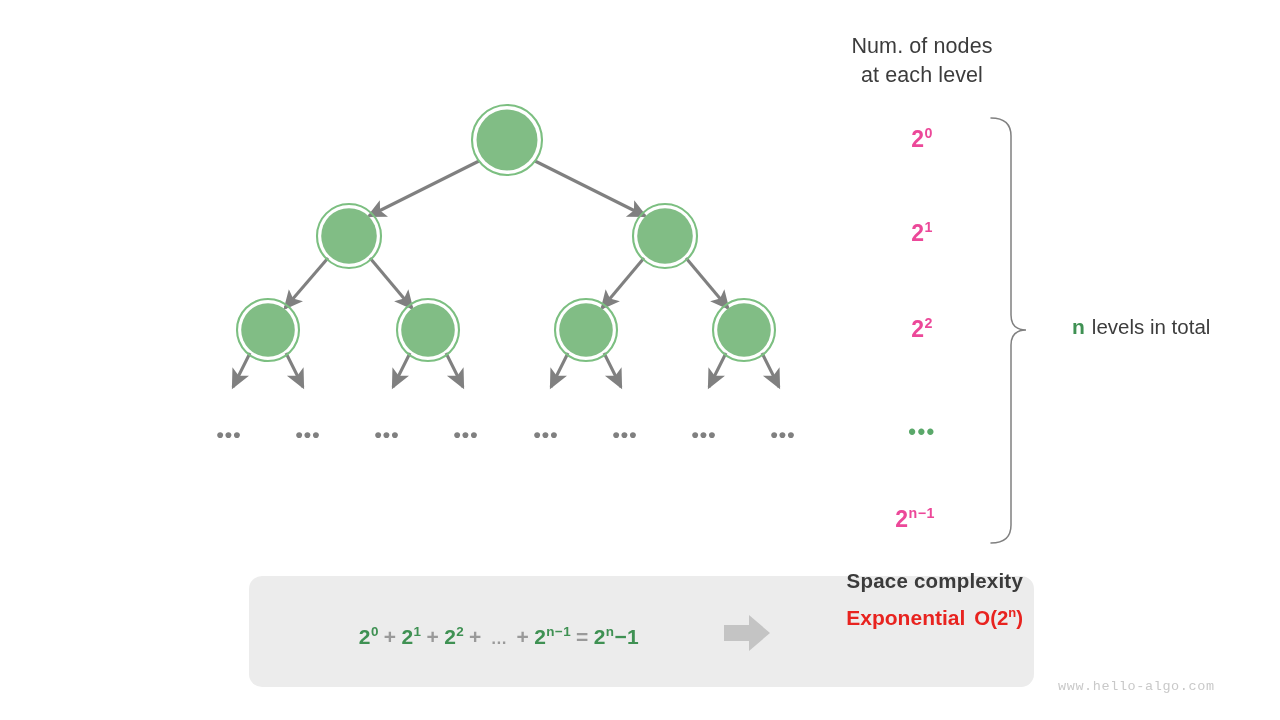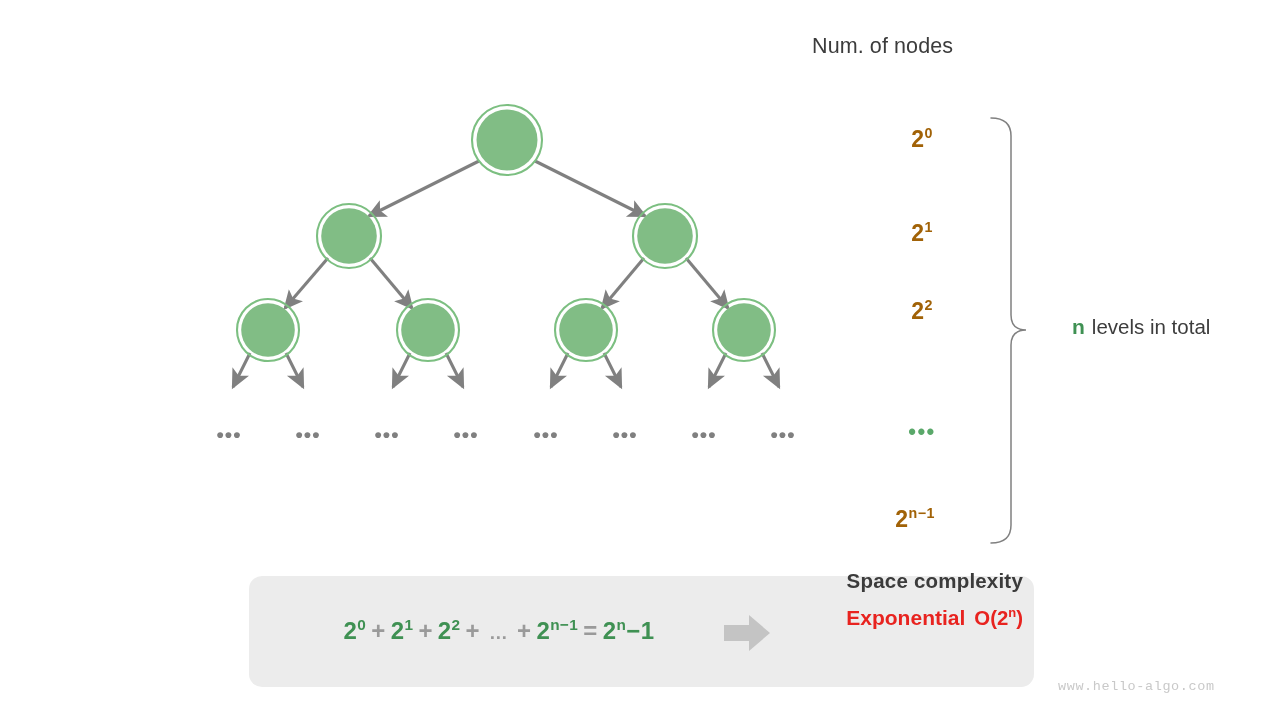--- a/index.html
+++ b/index.html
@@ -29,31 +29,32 @@
     width: 1280px; height: 720px;
     pointer-events: none;
   }
 
   
   .col-header {
     position: absolute;
     left: 812px;
     top: 32px;
     width: 220px;
+    text-align: center;
     font-size: 21.5px;
     line-height: 29px;
     color: #3c3c3c;
     letter-spacing: 0.1px;
   }
   .lvl-label {
     position: absolute;
     width: 120px;
     text-align: center;
     font-weight: bold;
-    color: #a16207;
+    color: #ec4899;
     font-size: 23px;
     letter-spacing: 0.5px;
   }
   .lvl-label sup {
     font-size: 0.62em;
     font-weight: bold;
     vertical-align: super;
     line-height: 0;
   }
   .lvl-dots {
@@ -109,22 +110,22 @@
     width: 500px;
     text-align: center;
   }
   .sum-title {
     font-size: 20.5px;
     font-weight: bold;
     color: #3b3b3b;
     letter-spacing: 0.2px;
   }
   .sum-formula {
-    margin-top: 21px;
-    font-size: 24px;
+    margin-top: 29px;
+    font-size: 21px;
     font-weight: bold;
     color: #3f9153;
     letter-spacing: 0.4px;
     white-space: nowrap;
   }
   .sum-formula sup {
     font-size: 0.64em;
     vertical-align: super;
     line-height: 0;
   }
@@ -261,29 +262,30 @@
   <div class="leaf-dots" style="left:288px; top:424px;">•••</div>
   <div class="leaf-dots" style="left:367px; top:424px;">•••</div>
   <div class="leaf-dots" style="left:446px; top:424px;">•••</div>
   <div class="leaf-dots" style="left:526px; top:424px;">•••</div>
   <div class="leaf-dots" style="left:605px; top:424px;">•••</div>
   <div class="leaf-dots" style="left:684px; top:424px;">•••</div>
   <div class="leaf-dots" style="left:763px; top:424px;">•••</div>
 
   <div class="col-header">
     <div>Num. of nodes</div>
+    <div>at each level</div>
   </div>
 
   <div class="lvl-label" style="left:862px; top:126px;">
     <span>2</span><sup>0</sup>
   </div>
   <div class="lvl-label" style="left:862px; top:220px;">
     <span>2</span><sup>1</sup>
   </div>
-  <div class="lvl-label" style="left:862px; top:298px;">
+  <div class="lvl-label" style="left:862px; top:316px;">
     <span>2</span><sup>2</sup>
   </div>
   <div class="lvl-dots" style="left:862px; top:419px;">•••</div>
   <div class="lvl-label" style="left:855px; top:506px;">
     <span>2</span><sup>n−1</sup>
   </div>
 
   <div class="total-levels">
     <span class="nvar">n</span><span>levels in total</span>
   </div>

